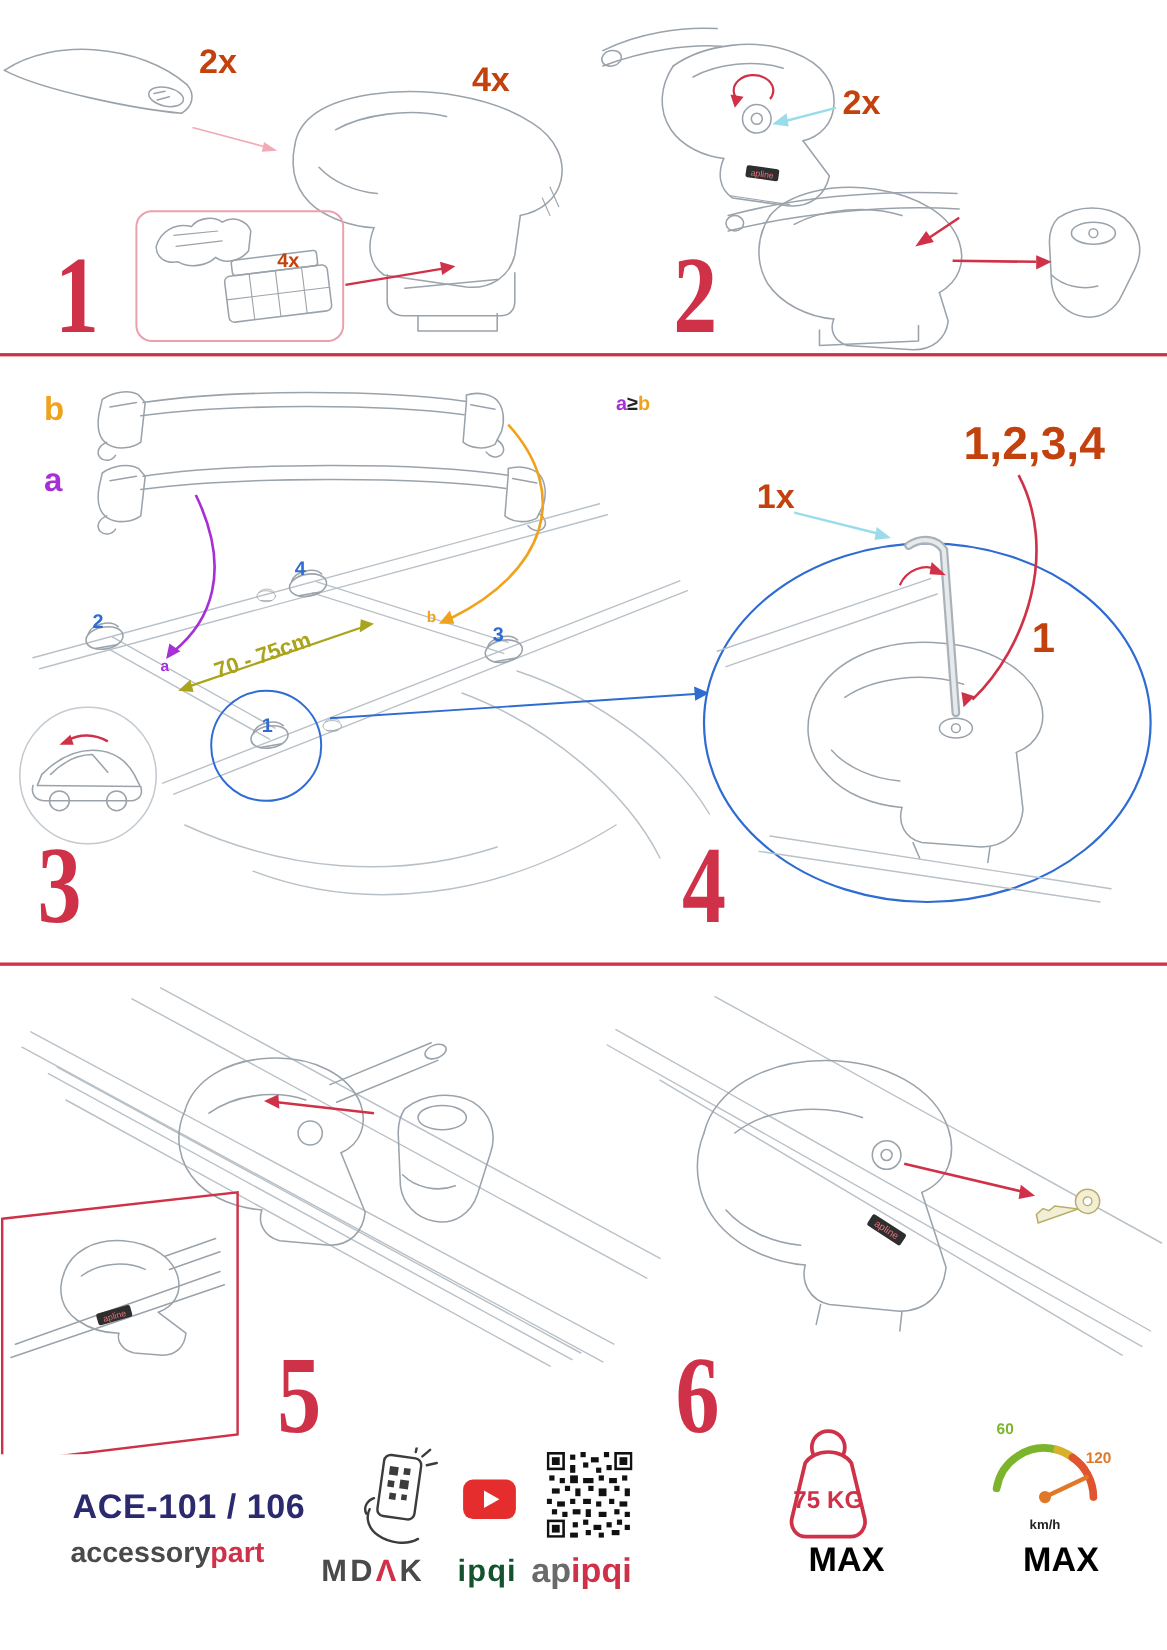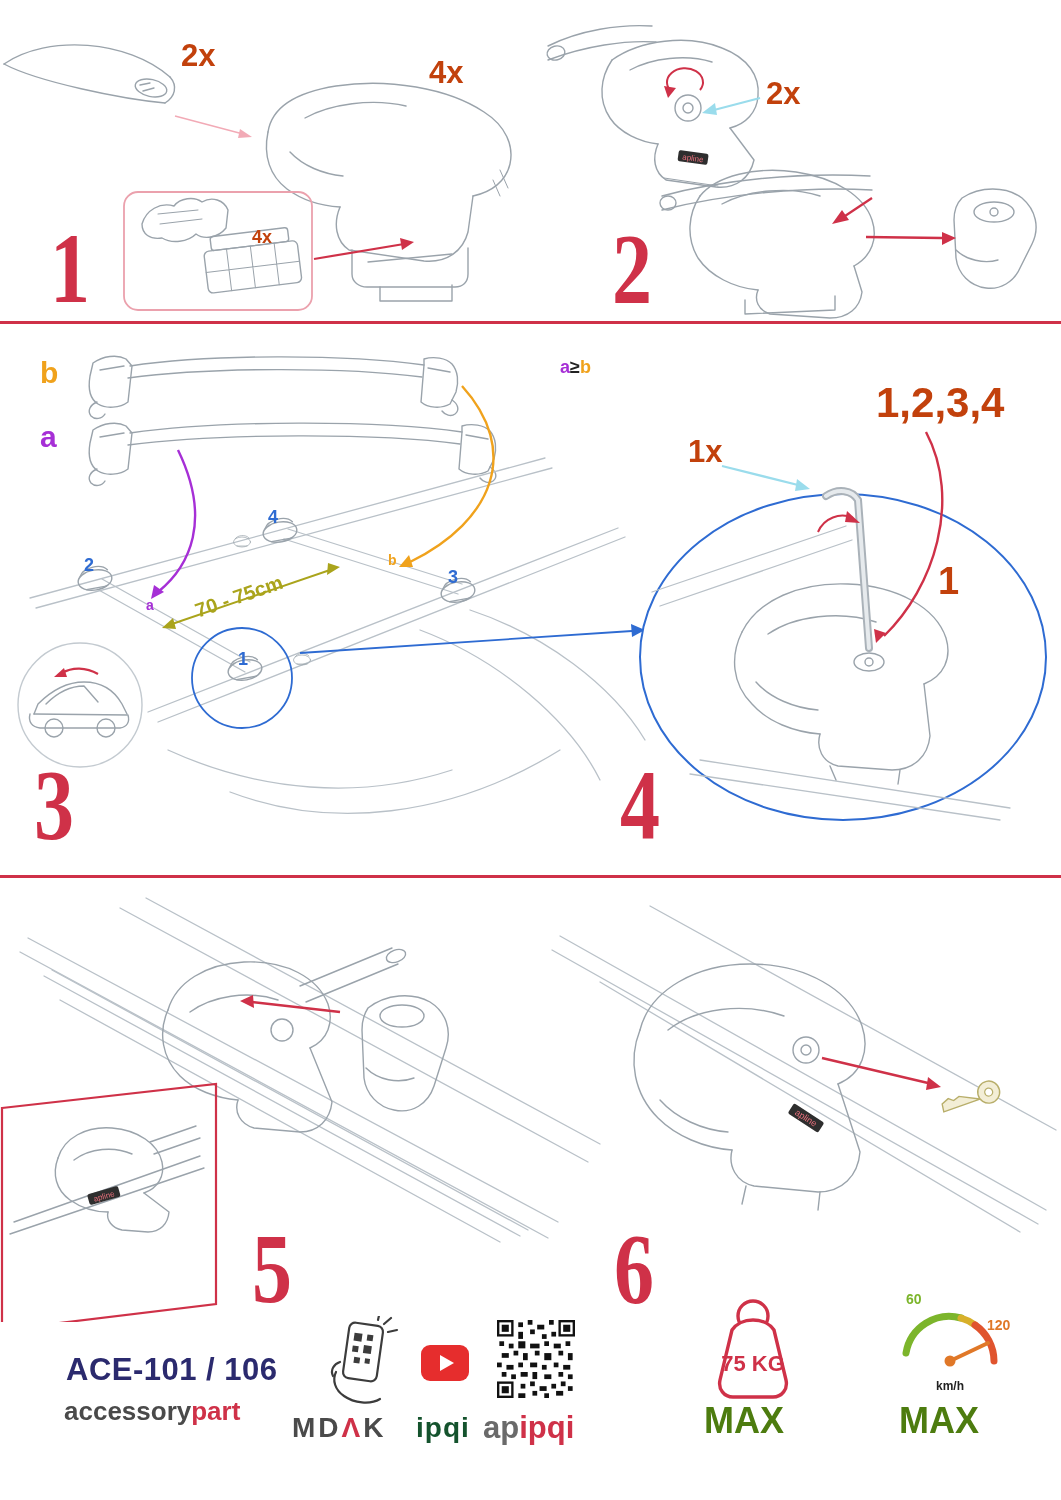--- a/index.html
+++ b/index.html
@@ -23,21 +23,21 @@
   .distance{position:absolute;color:#aaa41c;font-weight:600;font-size:20px;
             transform:rotate(-19deg);transform-origin:left center;white-space:nowrap}
   .rule{position:absolute;font-size:18px;font-weight:700;line-height:1}
   .rule .op{color:#222}
   .model{position:absolute;font-size:31px;font-weight:700;color:#2b2a6e;letter-spacing:.5px}
   .brand{position:absolute;font-family:Liberation Sans, sans-serif;font-size:26px;font-weight:700;color:#4a4a4a}
   .red{color:#cf3148}
   .mdak{position:absolute;font-size:28px;font-weight:700;color:#4a4a4a;letter-spacing:3px}
   .ipqi{position:absolute;font-size:28px;font-weight:700;color:#14532d;letter-spacing:1px}
   .apline{position:absolute;font-size:31px;font-weight:700;color:#6a6a6a}
-  .max{position:absolute;font-size:36px;font-weight:700;color:#4d7c0f;text-align:left;width:100px}
+  .max{position:absolute;font-size:31px;font-weight:700;color:#000000;text-align:right;width:100px}
 </style>
 </head>
 <body>
 
 <div id="page">
 
   <svg class="band" style="left:0;top:0" width="1061" height="330" viewBox="0 0 1061 330">
 
     <g class="art">
       <path d="M4,64 C48,34 128,40 170,77"></path>

